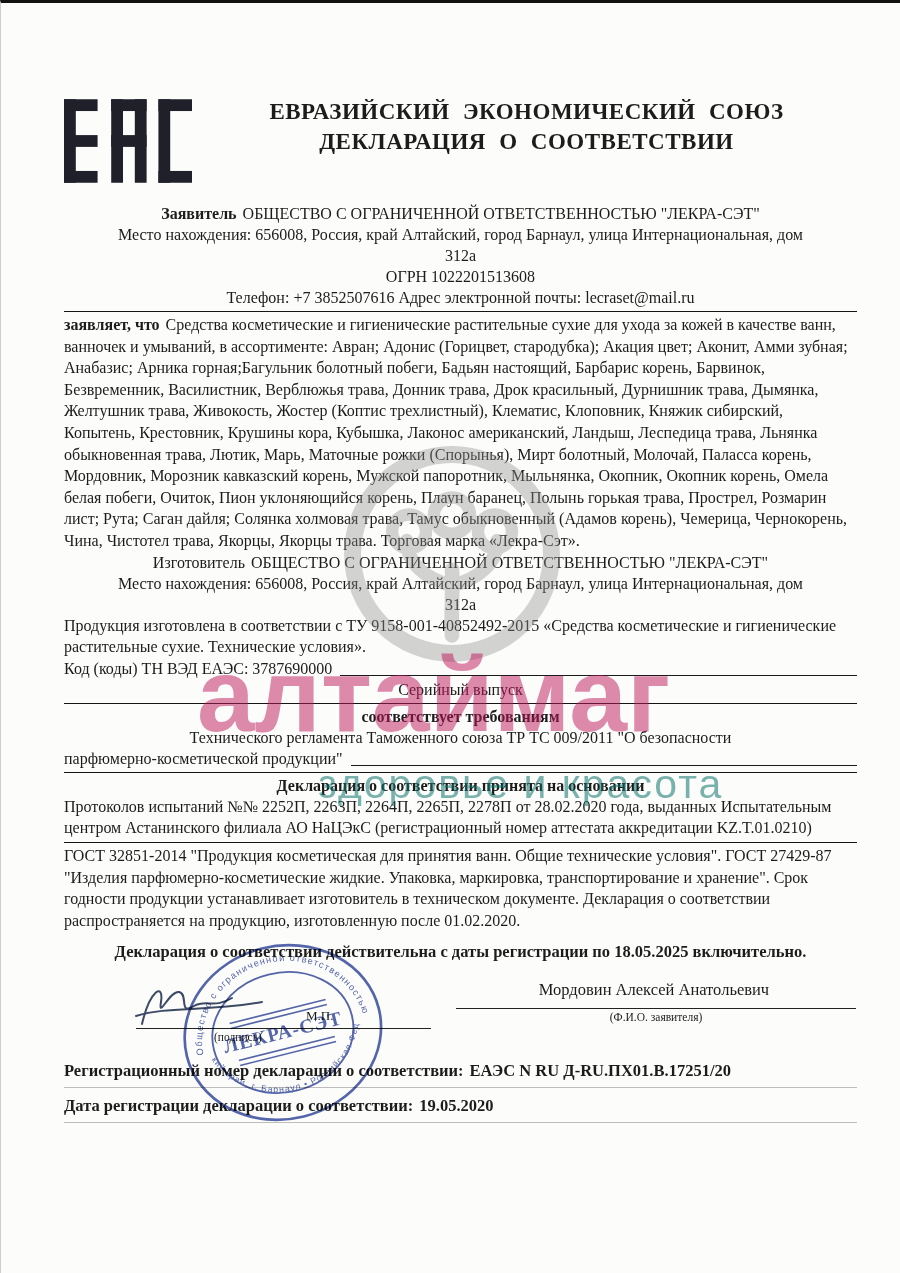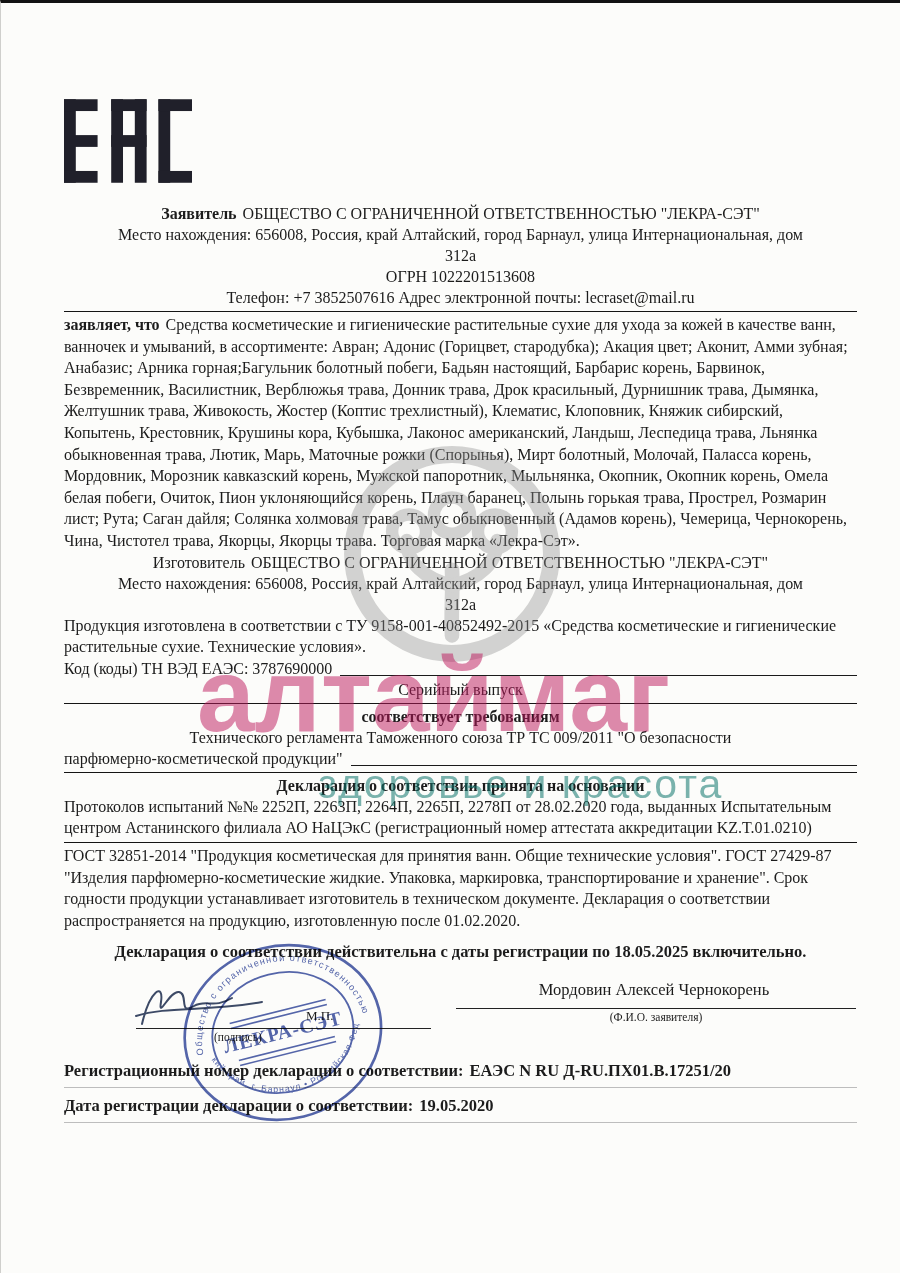--- a/index.html
+++ b/index.html
@@ -79,20 +79,24 @@
             <rect x="0" y="79" width="37" height="13"></rect>
           <rect x="52" y="0" width="13" height="92"></rect>
             <rect x="78" y="0" width="13" height="92"></rect>
           <rect x="52" y="0" width="39" height="13"></rect>
             <rect x="52" y="39.5" width="39" height="13"></rect>
           <rect x="104" y="0" width="13" height="92"></rect>
             <rect x="104" y="0" width="37" height="13"></rect>
           <rect x="104" y="79" width="37" height="13"></rect>
         </svg>
       </div>
+      <div class="titles">
+        <div>ЕВРАЗИЙСКИЙ  ЭКОНОМИЧЕСКИЙ СОЮЗ</div>
+        <div>ДЕКЛАРАЦИЯ  О СООТВЕТСТВИИ</div>
+      </div>
     </div>
 
     <div class="rows">
       <p class="row"><span class="b lead">Заявитель</span><span>ОБЩЕСТВО С ОГРАНИЧЕННОЙ  ОТВЕТСТВЕННОСТЬЮ  "ЛЕКРА-СЭТ"</span></p>
       <p class="row">Место нахождения: 656008, Россия,  край Алтайский, город Барнаул, улица Интернациональная, дом</p>
       <p class="row">312а</p>
       <p class="row">ОГРН  1022201513608</p>
       <p class="row">Телефон: +7 3852507616 Адрес электронной почты: lecraset@mail.ru</p>
 
       <hr class="rule">
@@ -130,21 +134,21 @@
     </div>
 
     <div class="sig-area">
       <svg class="sig-svg" width="135" height="55" viewBox="0 0 135 55" fill="none" stroke="#3d4a66" stroke-width="2" stroke-linecap="round">
         <path d="M8 48 C 16 14 30 6 27 26 C 24 44 36 14 45 16 C 55 18 44 40 60 30 C 72 23 80 33 98 22"></path>
         <path d="M2 40 C 34 30 70 36 128 26"></path>
       </svg>
       <div class="sig-line"></div>
       <div class="podpis">(подпись)</div>
       <div class="mp">М.П.</div>
-      <div class="fio-name">Мордовин Алексей Чернокорень</div>
+      <div class="fio-name">Мордовин Алексей Анатольевич</div>
       <div class="fio-line"></div>
       <div class="fio-label">(Ф.И.О. заявителя)</div>
 
       <svg class="stamp" viewBox="0 0 200 175">
         <defs>
           <path id="arcTop" d="M 20 92 A 80 74 0 0 1 180 92"></path>
           <path id="arcBottom" d="M 26 95 A 78 72 0 0 0 174 95"></path>
         </defs>
         <ellipse cx="100" cy="87" rx="96" ry="84" fill="none" stroke="#3c4f9d" stroke-width="2.6"></ellipse>
         <ellipse cx="100" cy="87" rx="69" ry="58" fill="none" stroke="#3c4f9d" stroke-width="1.8"></ellipse>

